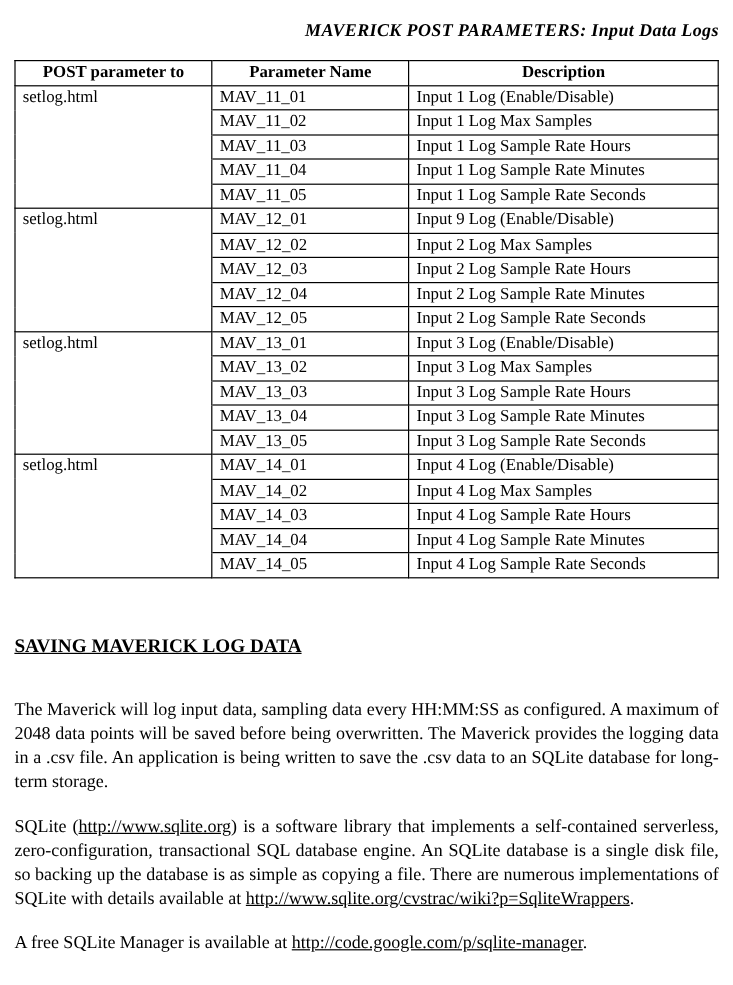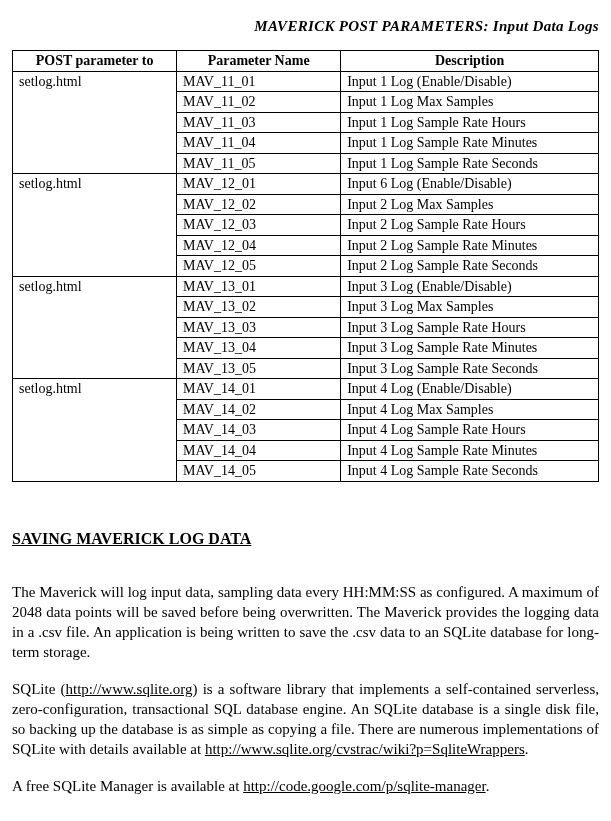--- a/index.html
+++ b/index.html
@@ -105,21 +105,21 @@
         <td class="col-desc">Input 1 Log Sample Rate Minutes</td>
       </tr>
       <tr>
         <td class="col-post post-blank-last"></td>
         <td class="col-param">MAV_11_05</td>
         <td class="col-desc">Input 1 Log Sample Rate Seconds</td>
       </tr>
       <tr>
         <td class="col-post post-cell">setlog.html</td>
         <td class="col-param">MAV_12_01</td>
-        <td class="col-desc">Input 6 Log (Enable/Disable)</td>
+        <td class="col-desc">Input 9 Log (Enable/Disable)</td>
       </tr>
       <tr>
         <td class="col-post post-blank"></td>
         <td class="col-param">MAV_12_02</td>
         <td class="col-desc">Input 2 Log Max Samples</td>
       </tr>
       <tr>
         <td class="col-post post-blank"></td>
         <td class="col-param">MAV_12_03</td>
         <td class="col-desc">Input 2 Log Sample Rate Hours</td>

